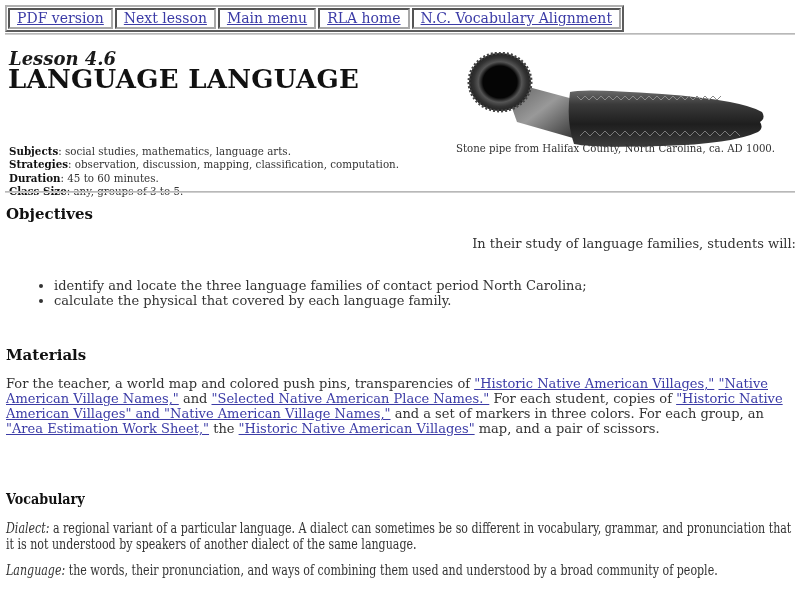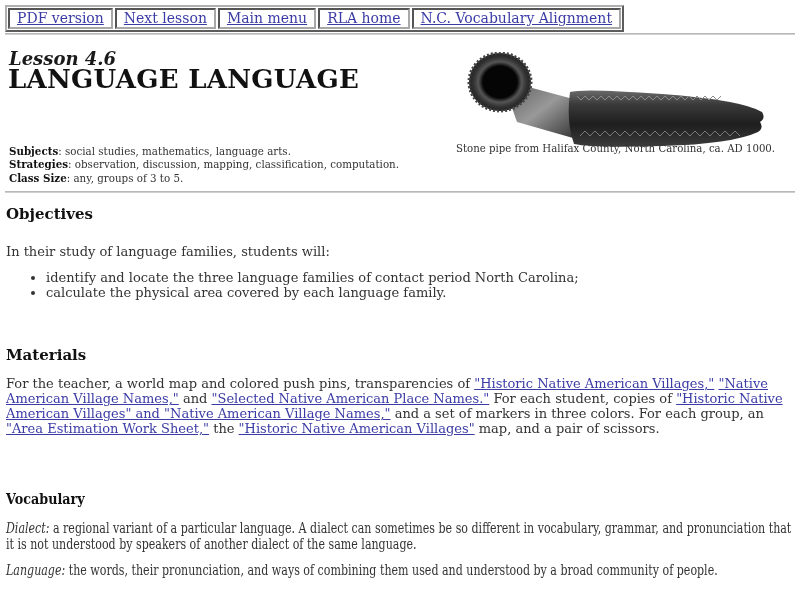--- a/index.html
+++ b/index.html
@@ -47,21 +47,21 @@
 
     h3 {
       margin: 0; position: absolute; left: 6px;
       font-size: 15px; font-weight: bold; color: #111;
     }
     .p {
       position: absolute; left: 6px; width: 790px;
       font-size: 13px; line-height: 15px; color: #333;
     }
     ul.obj {
-      position: absolute; left: 20px; top: 262px; margin: 8px; padding-left: 18px;
+      position: absolute; left: 20px; top: 262px; margin: 16px; padding-left: 18px;
       font-size: 13px; line-height: 15px; color: #333;
     }
     ul.obj li { margin: 0; }
 
     .vocab {
       position: absolute; left: 6px; width: 1000px;
       transform: scaleX(0.79); transform-origin: left top;
       font-size: 14px; line-height: 16px; color: #333;
     }
     .vocab i { color: #333; }
@@ -79,20 +79,21 @@
 </div>
 
 <div class="hr" style="top:33px;"></div>
 
 <div class="lesson-num">Lesson 4.6</div>
 <div class="title">LANGUAGE LANGUAGE</div>
 
 <div class="meta">
   <div><b>Subjects</b><span>: social studies, mathematics, language arts.</span></div>
   <div><b>Strategies</b><span>: observation, discussion, mapping, classification, computation.</span></div>
+  <div><b>Duration</b><span>: 45 to 60 minutes.</span></div>
   <div><b>Class Size</b><span>: any, groups of 3 to 5.</span></div>
 </div>
 
 <div class="pipe-wrap">
   <svg width="310" height="100" viewBox="0 0 310 100">
     <defs>
       <linearGradient id="bodyG" x1="0" y1="0" x2="0" y2="1">
         <stop offset="0" stop-color="#6a6a6a"></stop>
         <stop offset="0.25" stop-color="#3a3a3a"></stop>
         <stop offset="0.6" stop-color="#1e1e1e"></stop>
@@ -121,24 +122,24 @@
 
     <ellipse cx="38" cy="30" rx="31" ry="29" fill="url(#bowlG)"></ellipse>
     <ellipse cx="38" cy="30" rx="31" ry="29" fill="none" stroke="#444" stroke-width="3" stroke-dasharray="2 2"></ellipse>
   </svg>
 </div>
 <div class="caption">Stone pipe from Halifax County, North Carolina, ca. AD 1000.</div>
 
 <div class="hr" style="top:191px;"></div>
 
 <h3 style="top:205px;">Objectives</h3>
-<div class="p" style="top:244px;">In their study of language families, students will:</div>
+<div class="p" style="top:236px;text-align:right;">In their study of language families, students will:</div>
 <ul class="obj">
   <li>identify and locate the three language families of contact period North Carolina;</li>
-  <li>calculate the physical area covered by each language family.</li>
+  <li>calculate the physical that covered by each language family.</li>
 </ul>
 
 <h3 style="top:346px;">Materials</h3>
 <div class="p" style="top:376px;"><span>For the teacher, a world map and colored push pins, transparencies of </span><a href="#">"Historic Native American Villages,"</a><span> </span><a href="#">"Native American Village Names,"</a><span> and </span><a href="#">"Selected Native American Place Names."</a><span> For each student, copies of </span><a href="#">"Historic Native American Villages" and "Native American Village Names,"</a><span> and a set of markers in three colors. For each group, an </span><a href="#">"Area Estimation Work Sheet,"</a><span> the </span><a href="#">"Historic Native American Villages"</a><span> map, and a pair of scissors.</span></div>
 
 <h3 class="vocab-h" style="top:490px;">Vocabulary</h3>
 <div class="vocab" style="top:520px;"><i>Dialect:</i><span> a regional variant of a particular language. A dialect can sometimes be so different in vocabulary, grammar, and pronunciation that it is not understood by speakers of another dialect of the same language.</span></div>
 <div class="vocab" style="top:562px;"><i>Language:</i><span> the words, their pronunciation, and ways of combining them used and understood by a broad community of people.</span></div>
 
 </body></html>

